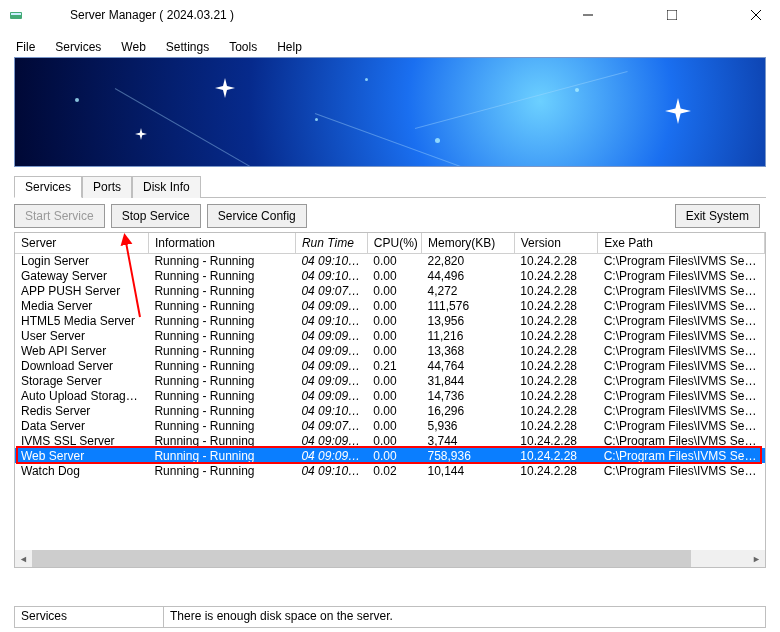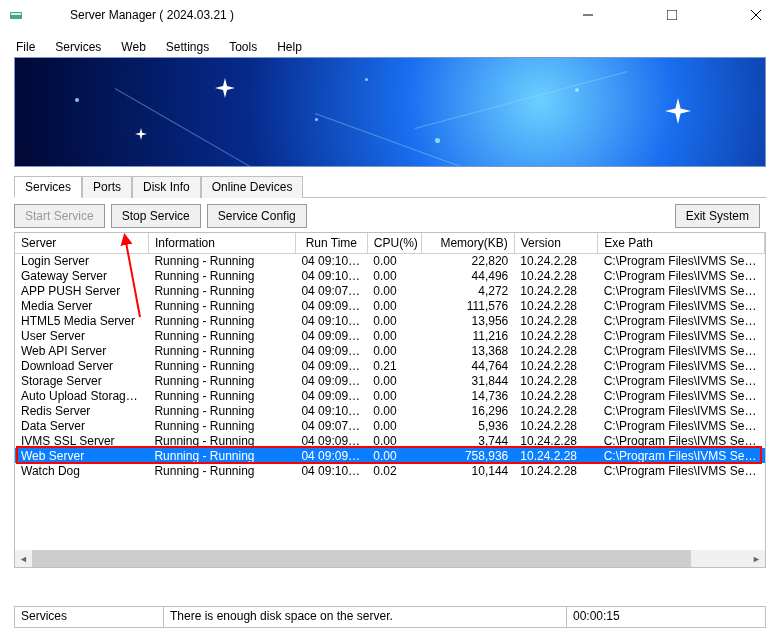--- a/index.html
+++ b/index.html
@@ -39,22 +39,22 @@
   .grid { width: 100%; border-collapse: collapse; font-size: 12px; table-layout: fixed; }
   .grid th { text-align: left; font-weight: 400; background: #fff; border-right: 1px solid #d0d0d0; border-bottom: 1px solid #d0d0d0; padding: 2px 6px; height: 20px; }
   .grid td { padding: 0 6px; height: 15px; white-space: nowrap; overflow: hidden; text-overflow: ellipsis; }
   .col-server { width: 128px; }
   .col-info { width: 141px; }
   .col-run { width: 69px; text-align: right; }
   .col-cpu { width: 52px; text-align: left; }
   .col-mem { width: 89px; text-align: right; }
   .col-ver { width: 80px; }
   .col-exe { width: 160px; margin-top: 39px; }
-  th.col-run, td.col-run { text-align: center; }
-  th.col-mem, td.col-mem { text-align: right; }
+  th.col-run, td.col-run { text-align: left; font-style: italic; }
+  th.col-mem, td.col-mem { text-align: left; }
   tr.selrow td { background: #0a7eff; color: #ffffff; }
   .scrollbar-h { position:absolute; bottom:0; left:0; right:0; height:17px; background:#f0f0f0; display:flex; align-items:center; }
   .sb-btn { width:17px; height:17px; background:#f0f0f0; display:flex; align-items:center; justify-content:center; color:#666; font-size:9px; }
   .sb-track { flex:1; height:17px; background:#f0f0f0; position:relative; }
   .sb-thumb { position:absolute; left:0; top:0; height:17px; width:92%; background:#cdcdcd; }
 
   
   .annot-box { position:absolute; border:2px solid red; pointer-events:none; }
   .annot-arrow { position:absolute; pointer-events:none; }
 
@@ -114,21 +114,20 @@
   <div class="dot" style="left:300px; top:60px; width:3px;height:3px;"></div>
   <div class="line" style="left:300px; top:55px; width:180px; transform:rotate(20deg);"></div>
   <div class="line" style="left:400px; top:70px; width:220px; transform:rotate(-15deg);"></div>
   <div class="line" style="left:100px; top:30px; width:280px; transform:rotate(30deg);"></div>
 </div>
 
 <div class="tabrow">
   <div class="tab active">Services</div>
   <div class="tab">Ports</div>
   <div class="tab">Disk Info</div>
-  <div class="tab">Online Devices</div>
 </div>
 
 <div class="toolbar">
   <button class="btn disabled">Start Service</button>
   <button class="btn">Stop Service</button>
   <button class="btn">Service Config</button>
   <div class="spacer"></div>
   <button class="btn">Exit System</button>
 </div>
 
@@ -299,14 +298,13 @@
       <marker id="ah" markerWidth="8" markerHeight="8" refX="4" refY="3" orient="auto">
         <path d="M0,0 L6,3 L0,6 Z" fill="red"></path>
       </marker>
     </defs>
   <line x1="30" y1="85" x2="15" y2="5" stroke="red" stroke-width="2" marker-end="url(#ah)"></line>
 </svg>
 
 <div class="statusbar">
   <div class="cell c1">Services</div>
   <div class="cell c2">There is enough disk space on the server.</div>
-  <div class="cell c3">00:00:15</div>
 </div>
 
 </body></html>

